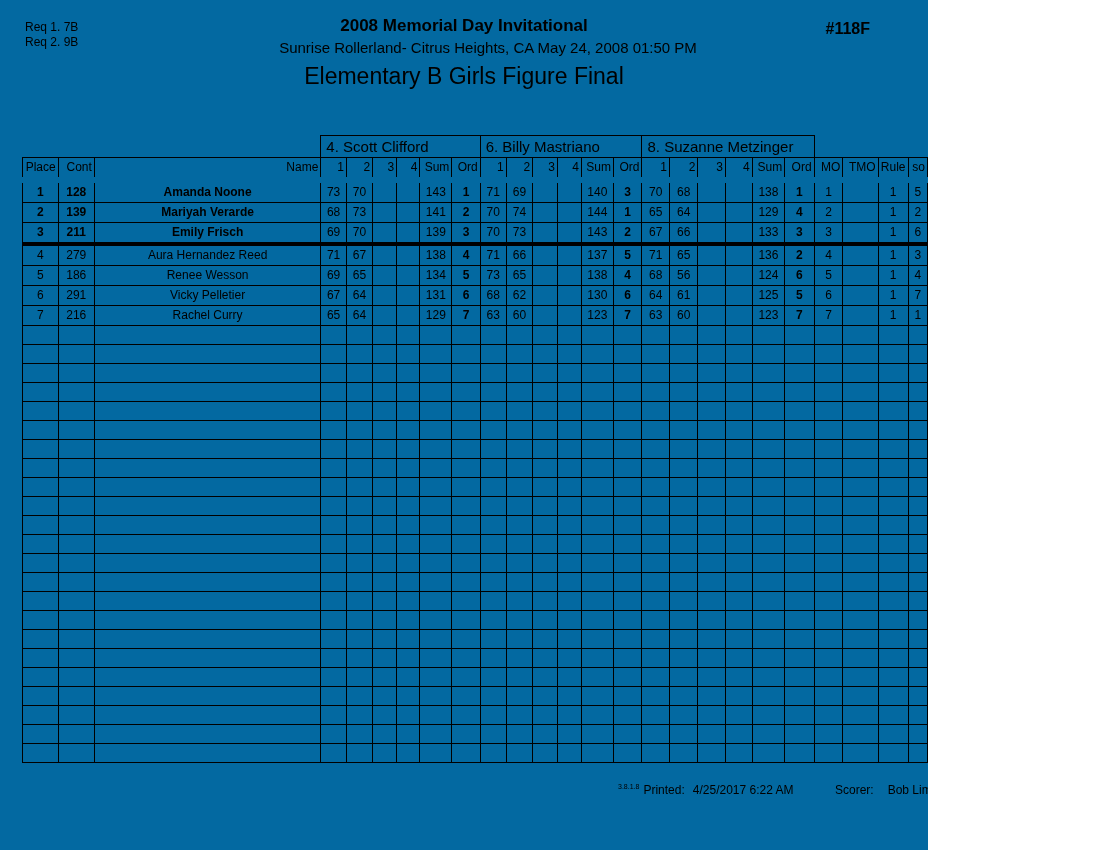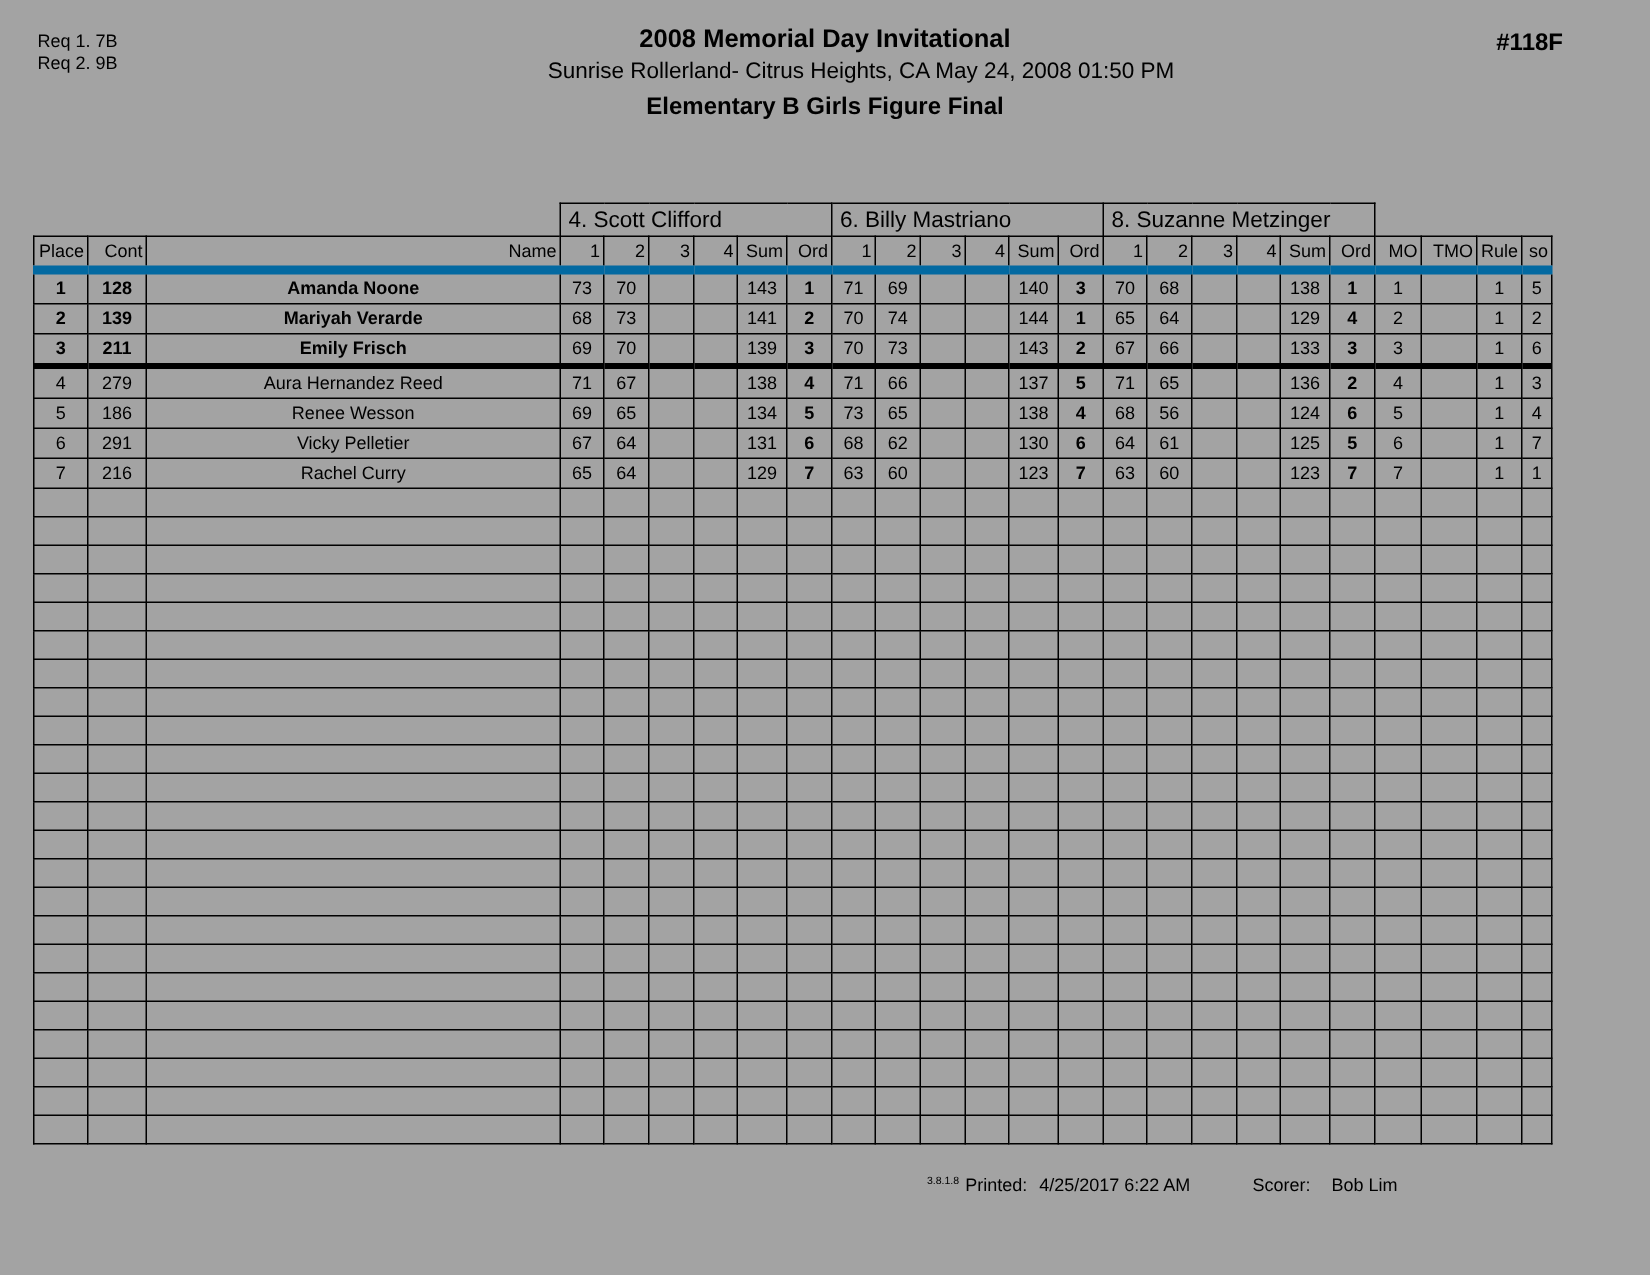--- a/index.html
+++ b/index.html
@@ -2,28 +2,28 @@
 <html><head>
 <meta charset="utf-8">
 <style>
   * { box-sizing: border-box; }
   html, body { margin: 0; padding: 0; background: #fff; }
   body {
     width: 1100px; height: 850px;
     font-family: "Liberation Sans", sans-serif;
     color: #000;
   }
-  .page { position: relative; width: 1100px; height: 850px; background: #a3a3a3; overflow: hidden; }
+  .page { position: relative; width: 928px; height: 850px; background: #0369a1; overflow: hidden; }
 
   
   .req-block { position: absolute; left: 25px; top: 20px; font-size: 12px; line-height: 15px; }
   .title-block { position: absolute; left: 0; top: 16px; width: 100%; text-align: center; }
   .title-1 { font-size: 17px; font-weight: bold; }
   .title-2 { font-size: 15px; margin-top: 3px; margin-left: 48px; }
-  .title-3 { font-size: 16px; font-weight: bold; margin-top: 7px; }
+  .title-3 { font-size: 23px; font-weight: normal; margin-top: 7px; }
   .title-4 { font-size: 16px; margin-top: 5px; }
   .event-number { position: absolute; right: 58px; top: 20px; font-size: 16px; font-weight: bold; }
 
   
   table.results {
     position: absolute; left: 22px; top: 135px;
     border-collapse: collapse; table-layout: fixed;
   }
   table.results td {
     border: 1px solid #000;

